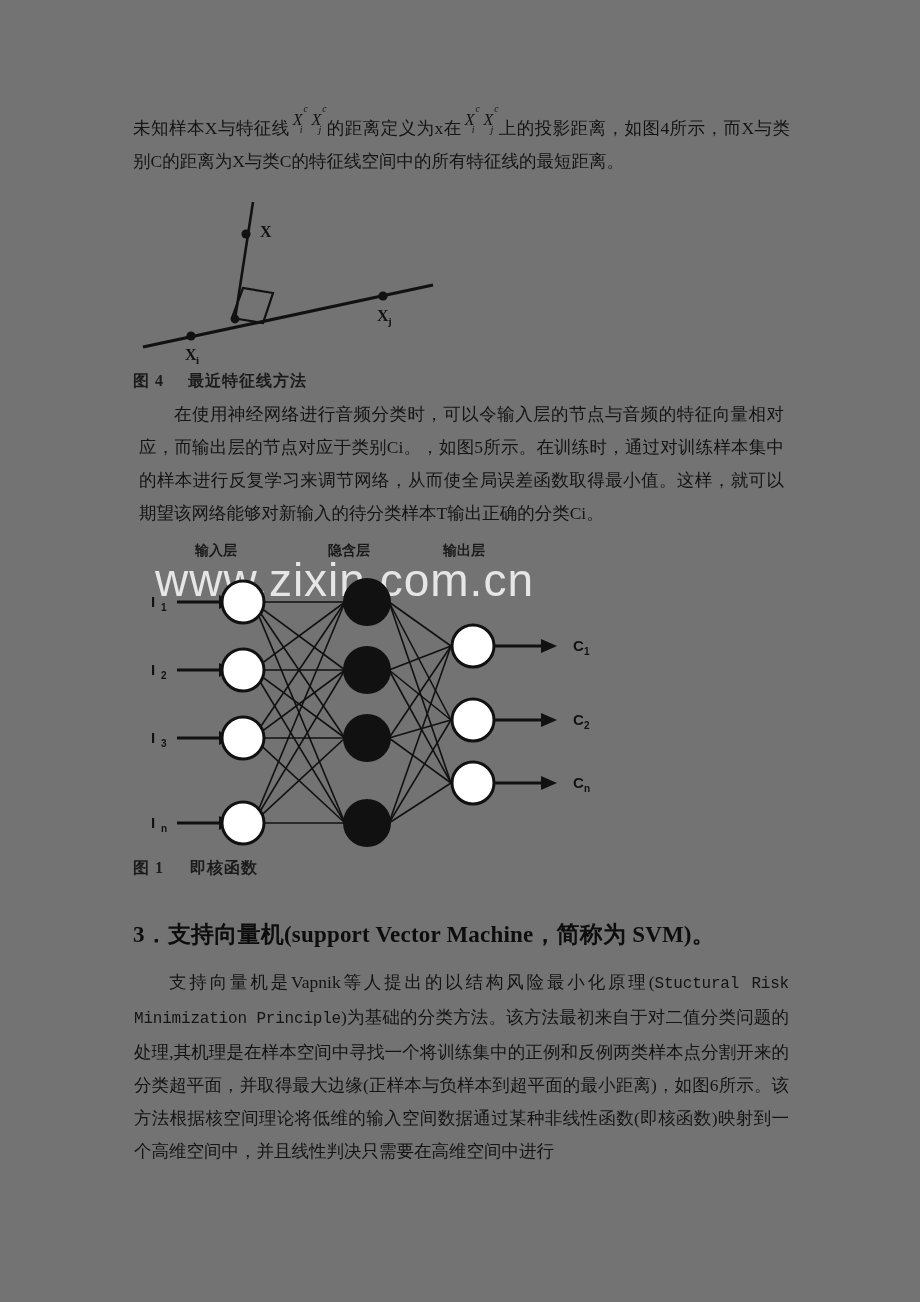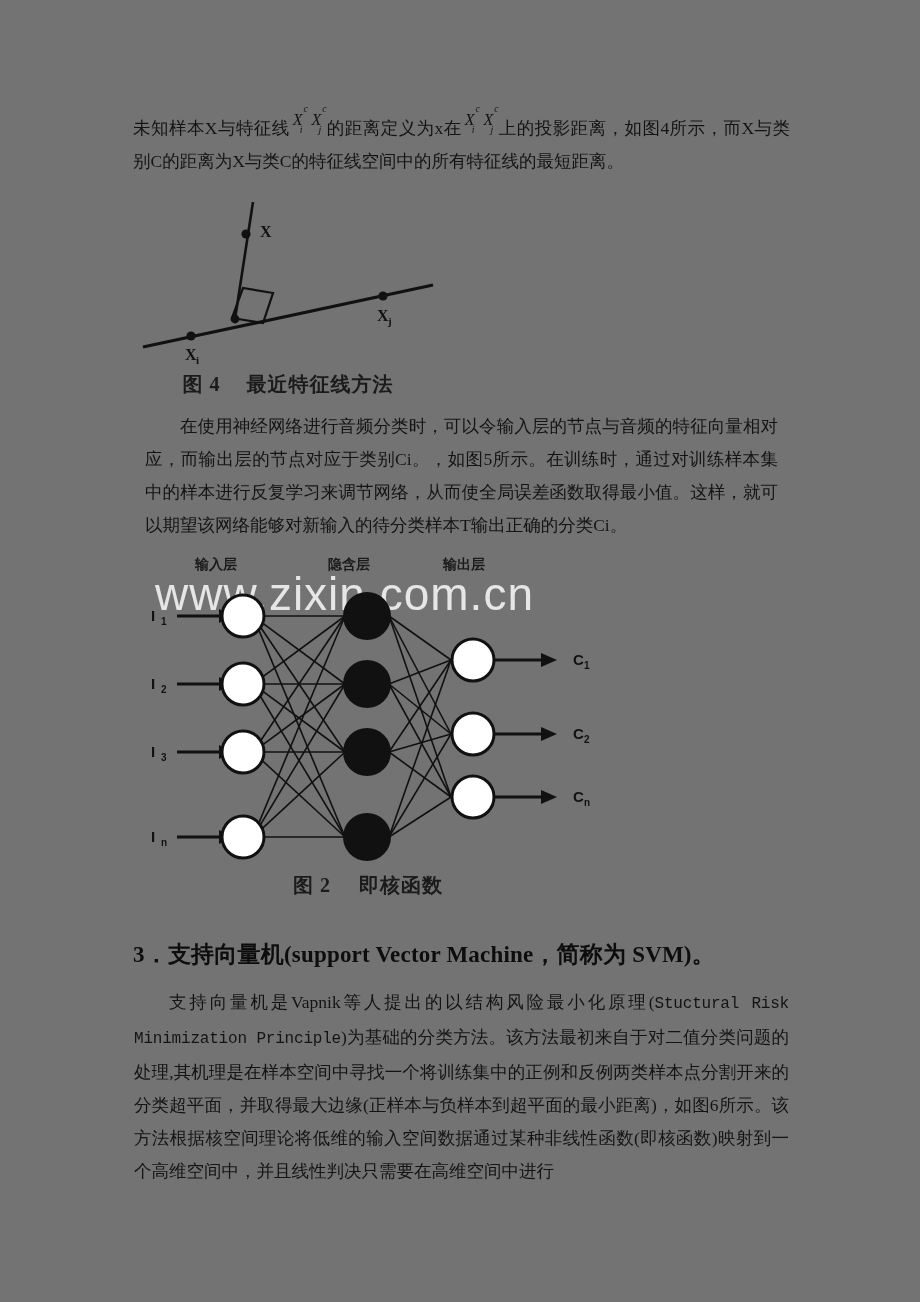--- a/index.html
+++ b/index.html
@@ -80,23 +80,23 @@
     font-size: 23px;
     color: #0d0d0d;
     letter-spacing: 0.2px;
   }
 
   
   .figure { position: relative; }
   .fig-caption {
     font-family: "Liberation Serif", "DejaVu Serif", serif;
     font-weight: bold;
-    font-size: 20px;
+    font-size: 16px;
     color: #1b1b1b;
-    text-align: center;
+    text-align: left;
     letter-spacing: 1px;
   }
   svg { display: block; }
 
   .watermark-text {
     fill: #e6e6e6;
     font-family: "Liberation Sans", "DejaVu Sans", sans-serif;
     font-size: 46px;
     letter-spacing: 1px;
   }
@@ -164,21 +164,21 @@
         <text class="fl-label-sub" x="255" y="123">j</text>
       </svg>
       <div class="fig-caption" style="width:310px;margin-top:4px;">
         <span>图 4</span>
         <span style="display:inline-block;width:14px;"></span>
         <span>最近特征线方法</span>
       </div>
     </div>
 
 
-    <p class="para indent" style="margin:12px;">在使用神经网络进行音频分类时，可以令输入层的节点与音频的特征向量相对应，而输出层的节点对应于类别Ci。，如图5所示。在训练时，通过对训练样本集中的样本进行反复学习来调节网络，从而使全局误差函数取得最小值。这样，就可以期望该网络能够对新输入的待分类样本T输出正确的分类Ci。</p>
+    <p class="para indent" style="margin:6px;">在使用神经网络进行音频分类时，可以令输入层的节点与音频的特征向量相对应，而输出层的节点对应于类别Ci。，如图5所示。在训练时，通过对训练样本集中的样本进行反复学习来调节网络，从而使全局误差函数取得最小值。这样，就可以期望该网络能够对新输入的待分类样本T输出正确的分类Ci。</p>
 
     <div class="figure" style="margin-top:10px;">
       <svg width="560" height="318" viewBox="0 0 560 318">
 
         <text class="watermark-text" x="22" y="56">www.zixin.com.cn</text>
 
         <text class="nn-label" x="62" y="15">输入层</text>
         <text class="nn-label" x="195" y="15">隐含层</text>
         <text class="nn-label" x="310" y="15">输出层</text>
 
@@ -268,21 +268,21 @@
           </g>
           <text class="nn-io" x="440" y="111">C</text>
           <text class="nn-io-sub" x="451" y="115">1</text>
           <text class="nn-io" x="440" y="185">C</text>
           <text class="nn-io-sub" x="451" y="189">2</text>
           <text class="nn-io" x="440" y="248">C</text>
           <text class="nn-io-sub" x="451" y="252">n</text>
         </g>
       </svg>
       <div class="fig-caption" style="width:470px;margin-top:0px;">
-        <span>图 2</span>
+        <span>图 1</span>
         <span style="display:inline-block;width:16px;"></span>
         <span>即核函数</span>
       </div>
     </div>
 
     <h2 class="heading" style="margin:40px 0 16px 0;">3．支持向量机(support Vector Machine，简称为 SVM)。</h2>
 
     <p class="para indent" style="margin:1px;">
       <span>支持向量机是Vapnik等人提出的以结构风险最小化原理(</span><span class="para-mono">Stuctural Risk Minimization Principle</span><span>)为基础的分类方法。该方法最初来自于对二值分类问题的处理,其机理是在样本空间中寻找一个将训练集中的正例和反例两类样本点分割开来的分类超平面，并取得最大边缘(正样本与负样本到超平面的最小距离)，如图6所示。该方法根据核空间理论将低维的输入空间数据通过某种非线性函数(即核函数)映射到一个高维空间中，并且线性判决只需要在高维空间中进行</span>
     </p>

